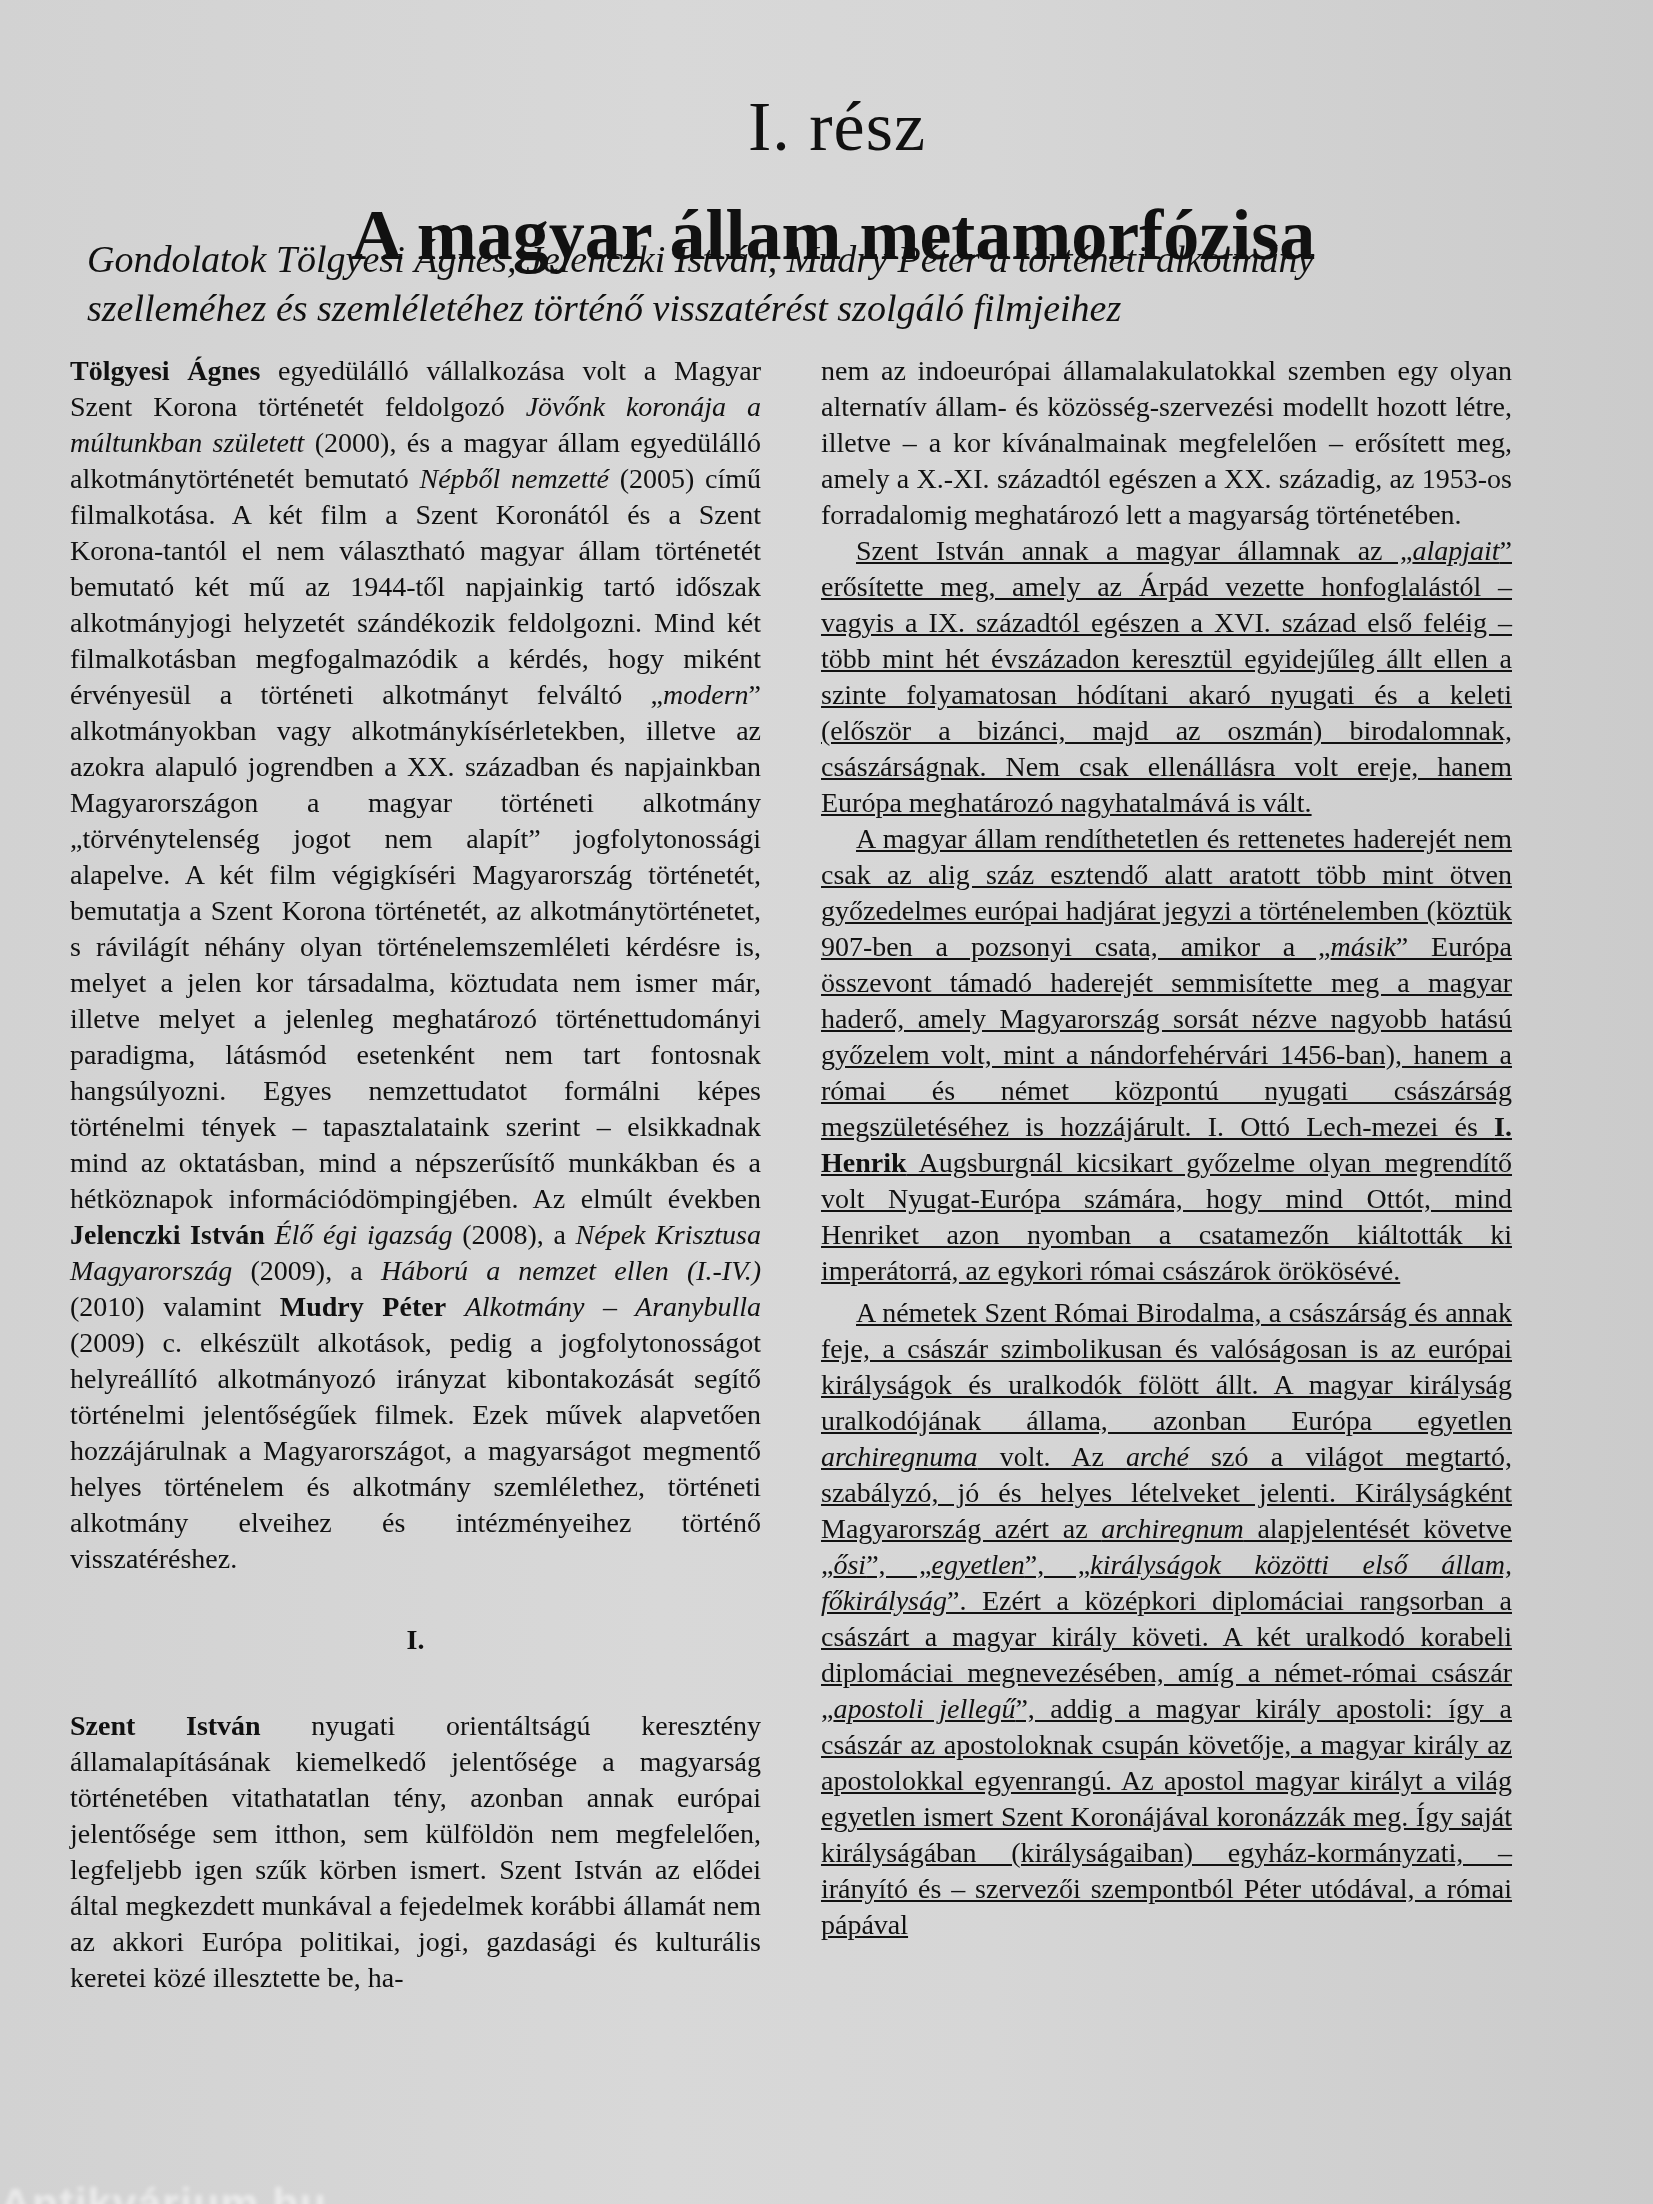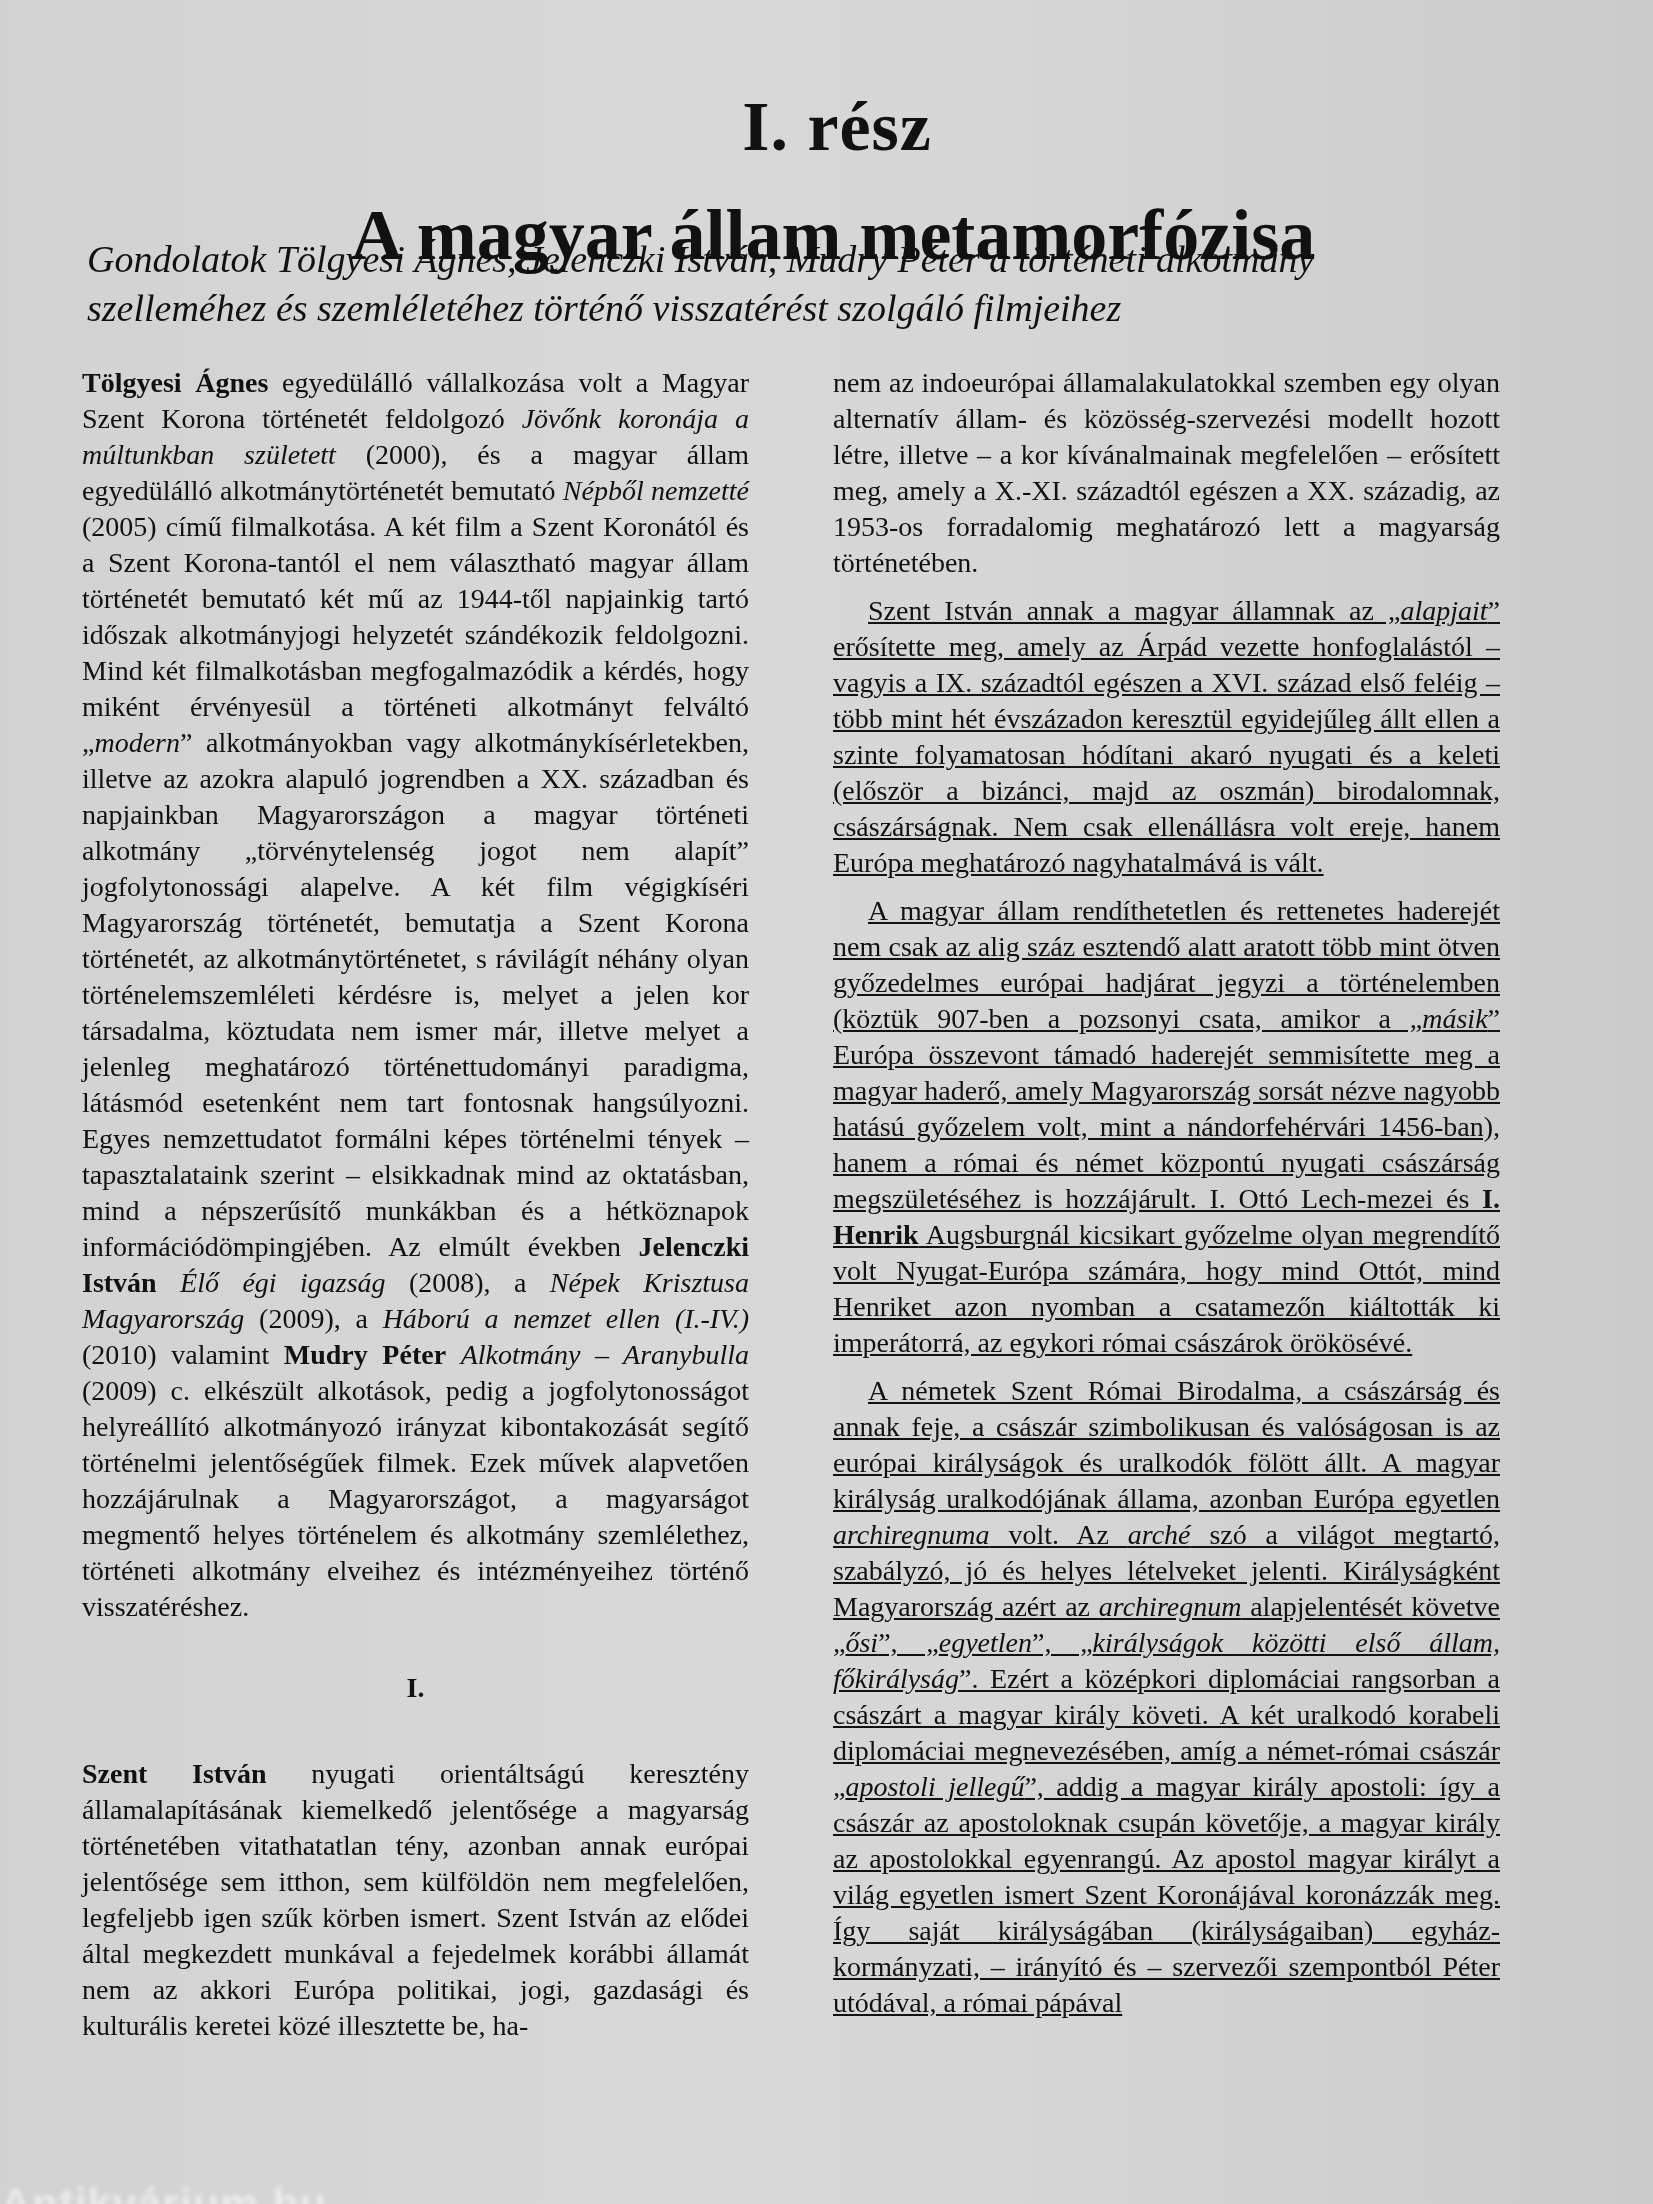--- a/index.html
+++ b/index.html
@@ -26,21 +26,21 @@
       color: rgba(60,60,60,0.10);
       font-size: 29px;
       line-height: 41px;
       white-space: nowrap;
     }
     .part-title {
       position: absolute;
       top: 41px;
       left: 0; right: 0;
       text-align: center;
-      font-weight: bold;
+      font-weight: normal;
       font-size: 70px;
       line-height: 78px;
       letter-spacing: 1px;
       padding-left: 20px;
     }
     .main-title {
       position: absolute;
       top: 134px;
       left: 0; right: 0;
       text-align: center;
@@ -64,21 +64,21 @@
       top: 353px;
       width: 691px;
       font-size: 28px;
       line-height: 36px;
       text-align: justify;
       hyphens: manual;
     }
     .col-left { left: 70px; }
     .col-right { left: 821px; }
     .col p {
-      margin: 12px;
+      margin: 0;
     }
     .col p.indent { text-indent: 35px; text-decoration: underline; }
     .col p + p.spaced { margin-top: 5.8px; }
     .section-heading {
       text-align: center;
       font-weight: bold;
       font-size: 28px;
       margin: 45px 0 50px 0 !important;
     }
     b { font-weight: bold; }

